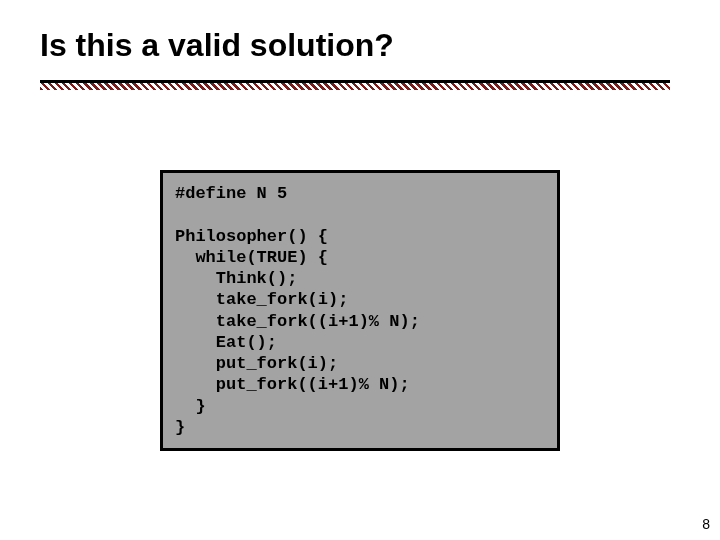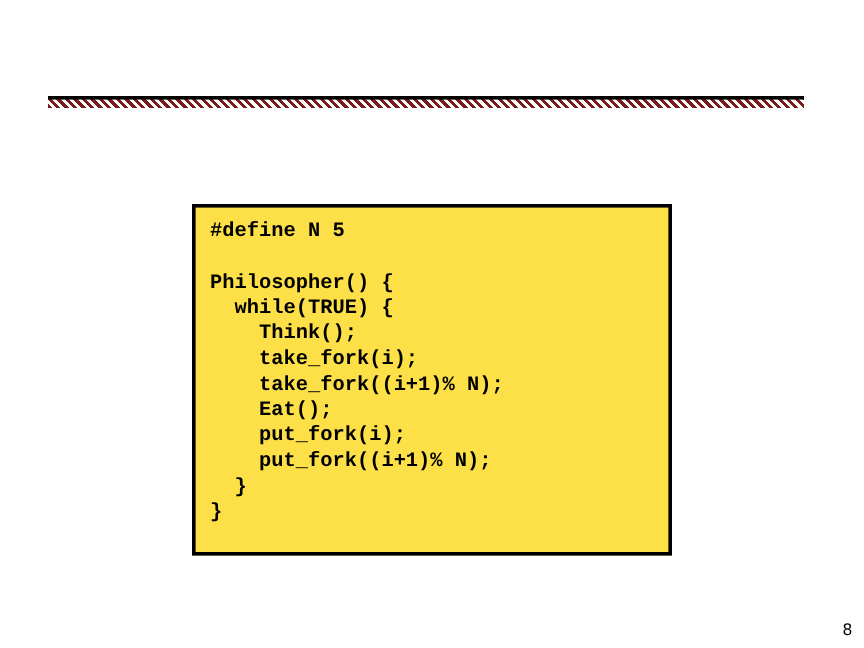--- a/index.html
+++ b/index.html
@@ -53,22 +53,22 @@
     width: 100%;
     height: 2.5px;
     background: #000;
   }
   .codebox {
     position: absolute;
     top: 170px;
     left: 160px;
     width: 400px;
     border: 3px solid #000;
-    background: #fde047;
-    padding: 10px 12px 22px 12px;
+    background: #a3a3a3;
+    padding: 10px 12px 10px 12px;
     box-sizing: border-box;
   }
   .codebox pre {
     margin: 0;
     font-family: "Courier New", Courier, monospace;
     font-weight: bold;
     font-size: 17px;
     line-height: 1.25;
     white-space: pre;
   }
@@ -79,20 +79,21 @@
     font-family: Arial, Helvetica, sans-serif;
     font-size: 14px;
     color: #000;
   }
 </style>
 </head>
 <body>
 
 <div class="slide">
 
+  <div class="title">Is this a valid solution?</div>
 
   <div class="rule">
     <div class="hatch"></div>
     <div class="solid"></div>
   </div>
 
   <div class="codebox">
     <pre><span>#define N 5</span>
 <span></span>
 <span>Philosopher() {</span>

